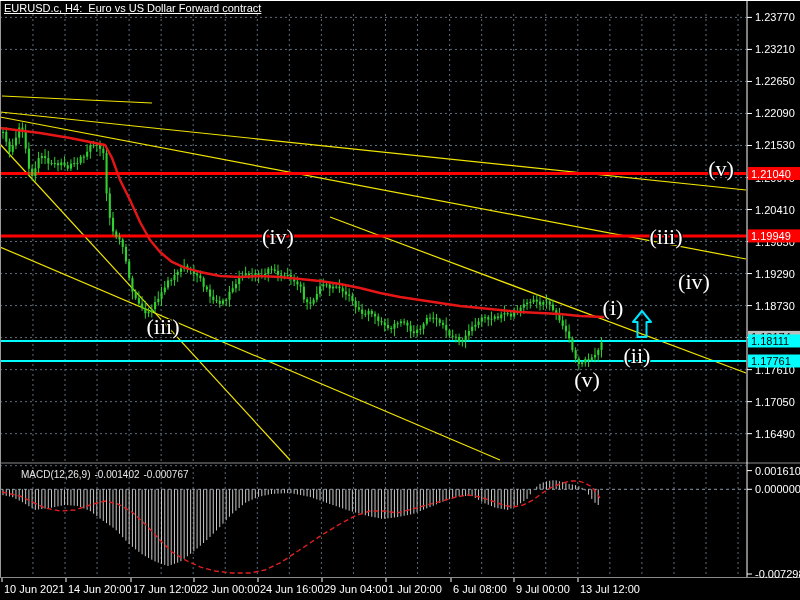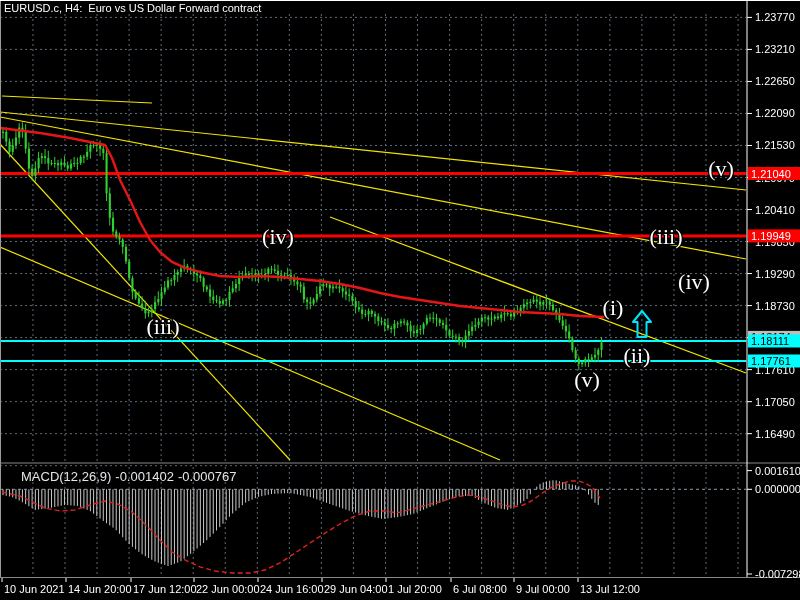--- a/index.html
+++ b/index.html
@@ -1,19 +1,19 @@
 <!DOCTYPE html>
 <html><head>
 <meta charset="utf-8">
 <style>
   html,body{margin:0;padding:0;background:#000;}
   .app{position:relative;width:800px;height:600px;background:#000;overflow:hidden;
        font-family:"Liberation Sans",sans-serif;}
-  .title{position:absolute;left:4px;top:2px;color:#fff;font-size:11px;letter-spacing:0;white-space:pre;}
-  .macd-label{position:absolute;left:4px;top:469px;font-size:13px;color:#e6e6e6;white-space:pre;padding-left:17px;}
+  .title{position:absolute;left:4px;top:2px;color:#fff;font-size:11px;letter-spacing:0;white-space:pre;text-decoration:underline;}
+  .macd-label{position:absolute;left:4px;top:469px;font-size:10px;color:#e6e6e6;white-space:pre;padding-left:17px;}
   .macd-label span{margin-right:4px;}
   svg{position:absolute;left:0;top:0;}
   text{font-family:"Liberation Sans",sans-serif;}
   .wave{font-family:"Liberation Serif",serif;}
 </style>
 </head>
 <body>
 
 <div class="app">
   <svg id="plot" width="800" height="600" viewBox="0 0 800 600">

